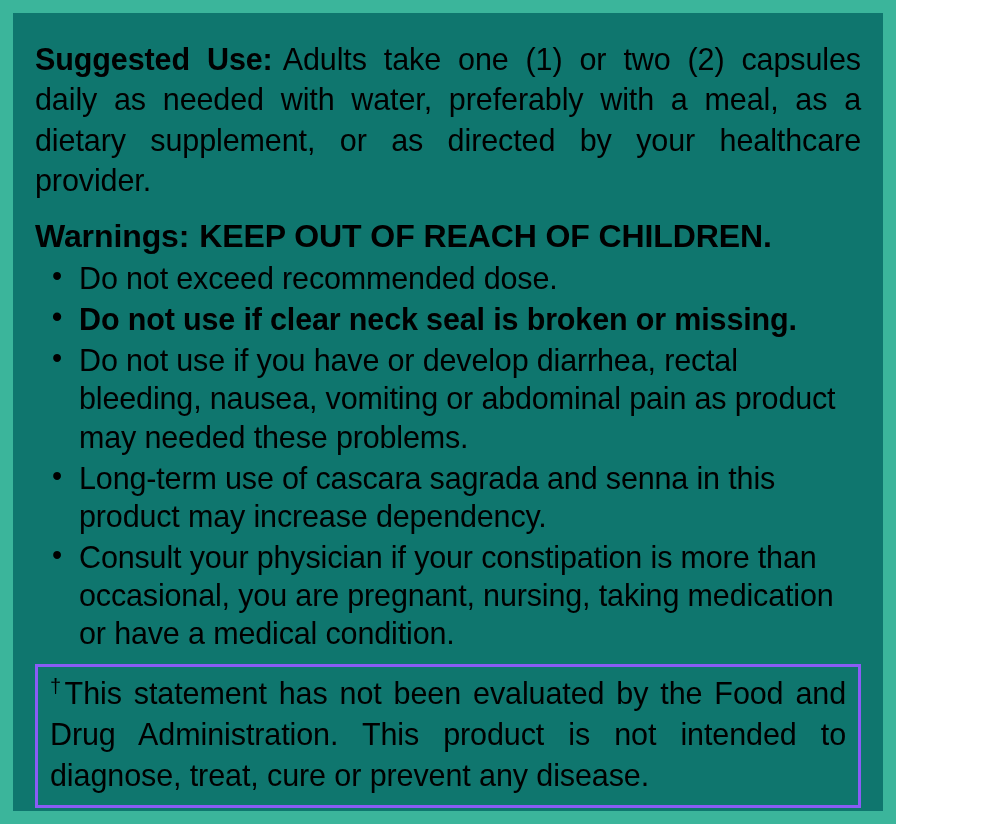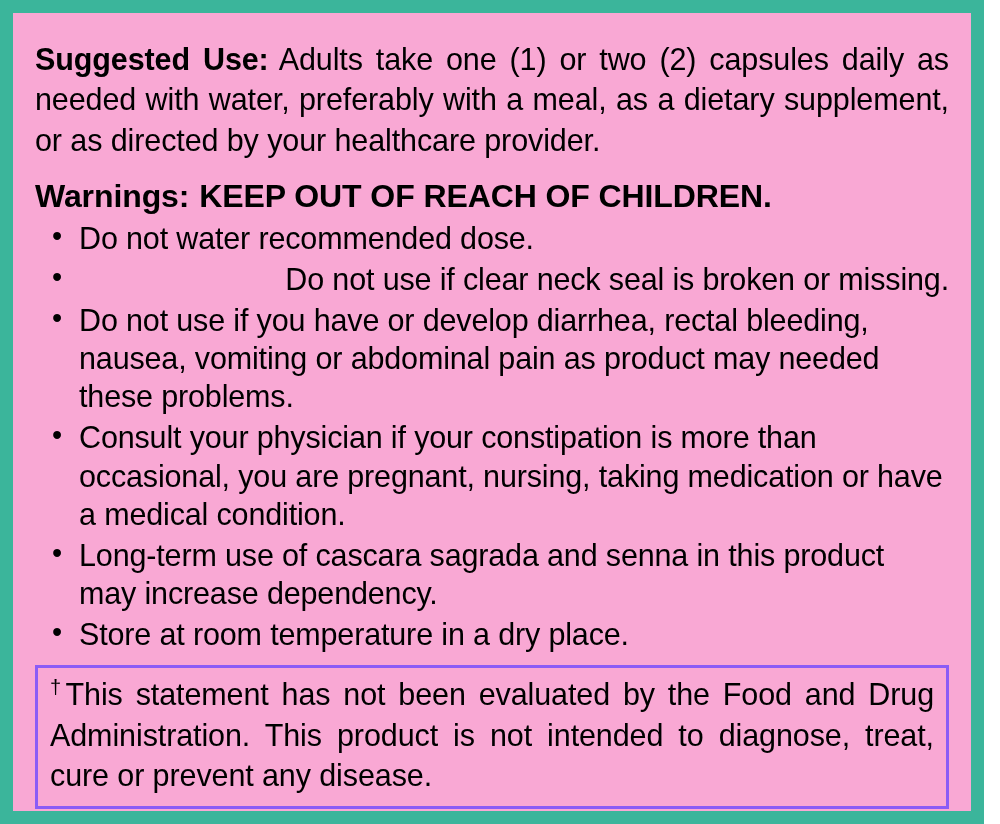--- a/index.html
+++ b/index.html
@@ -10,23 +10,23 @@
   body {
     width: 1000px;
     height: 824px;
     font-family: "Liberation Sans", sans-serif;
     color: #000000;
     overflow: hidden;
   }
   .label-panel {
     position: relative;
     box-sizing: border-box;
-    width: 984px;
+    width: 896px;
     height: 824px;
-    background: #f9a8d4;
+    background: #0f766e;
     border: 13px solid #3bb59b;
   }
   .content {
     box-sizing: border-box;
     padding: 26px 22px 0 22px;
   }
 
   
   .suggested-use {
     font-size: 30.5px;
@@ -75,22 +75,21 @@
   }
   ul.warn-list li::before {
     content: "\2022";
     position: absolute;
     left: 17px;
     top: -1px;
     font-size: 29px;
     line-height: 1.25;
   }
   ul.warn-list li.bold {
-    font-weight: normal;
-    text-align: right;
+    font-weight: bold;
   }
 
   
   .disclaimer {
     box-sizing: border-box;
     border: 3px solid #8b5cf6;
     margin-top: 12px;
     padding: 6px 12px 10px 12px;
   }
   .disclaimer p {
@@ -114,26 +113,25 @@
 
     <p class="suggested-use">
       <span class="lead">Suggested Use:</span><span class="lead-gap"></span><span>Adults take one (1) or two (2) capsules daily as needed with water, preferably with a meal, as a dietary supplement, or as directed by your healthcare provider.</span>
     </p>
 
     <p class="warnings-head">
       <span class="warn-word">Warnings:</span><span class="warn-gap"></span><span>KEEP OUT OF REACH OF CHILDREN.</span>
     </p>
 
     <ul class="warn-list">
-      <li>Do not water recommended dose.</li>
+      <li>Do not exceed recommended dose.</li>
       <li class="bold">Do not use if clear neck seal is broken or missing.</li>
       <li>Do not use if you have or develop diarrhea, rectal bleeding, nausea, vomiting or abdominal pain as product may needed these problems.</li>
+      <li>Long-term use of cascara sagrada and senna in this product may increase dependency.</li>
       <li>Consult your physician if your constipation is more than occasional, you are pregnant, nursing, taking medication or have a medical condition.</li>
-      <li>Long-term use of cascara sagrada and senna in this product may increase dependency.</li>
-      <li>Store at room temperature in a dry place.</li>
     </ul>
 
     <div class="disclaimer">
       <p><span class="dagger">†</span><span>This statement has not been evaluated by the Food and Drug Administration. This product is not intended to diagnose, treat, cure or prevent any disease.</span></p>
     </div>
 
   </div>
 </div>
 
 </body></html>

